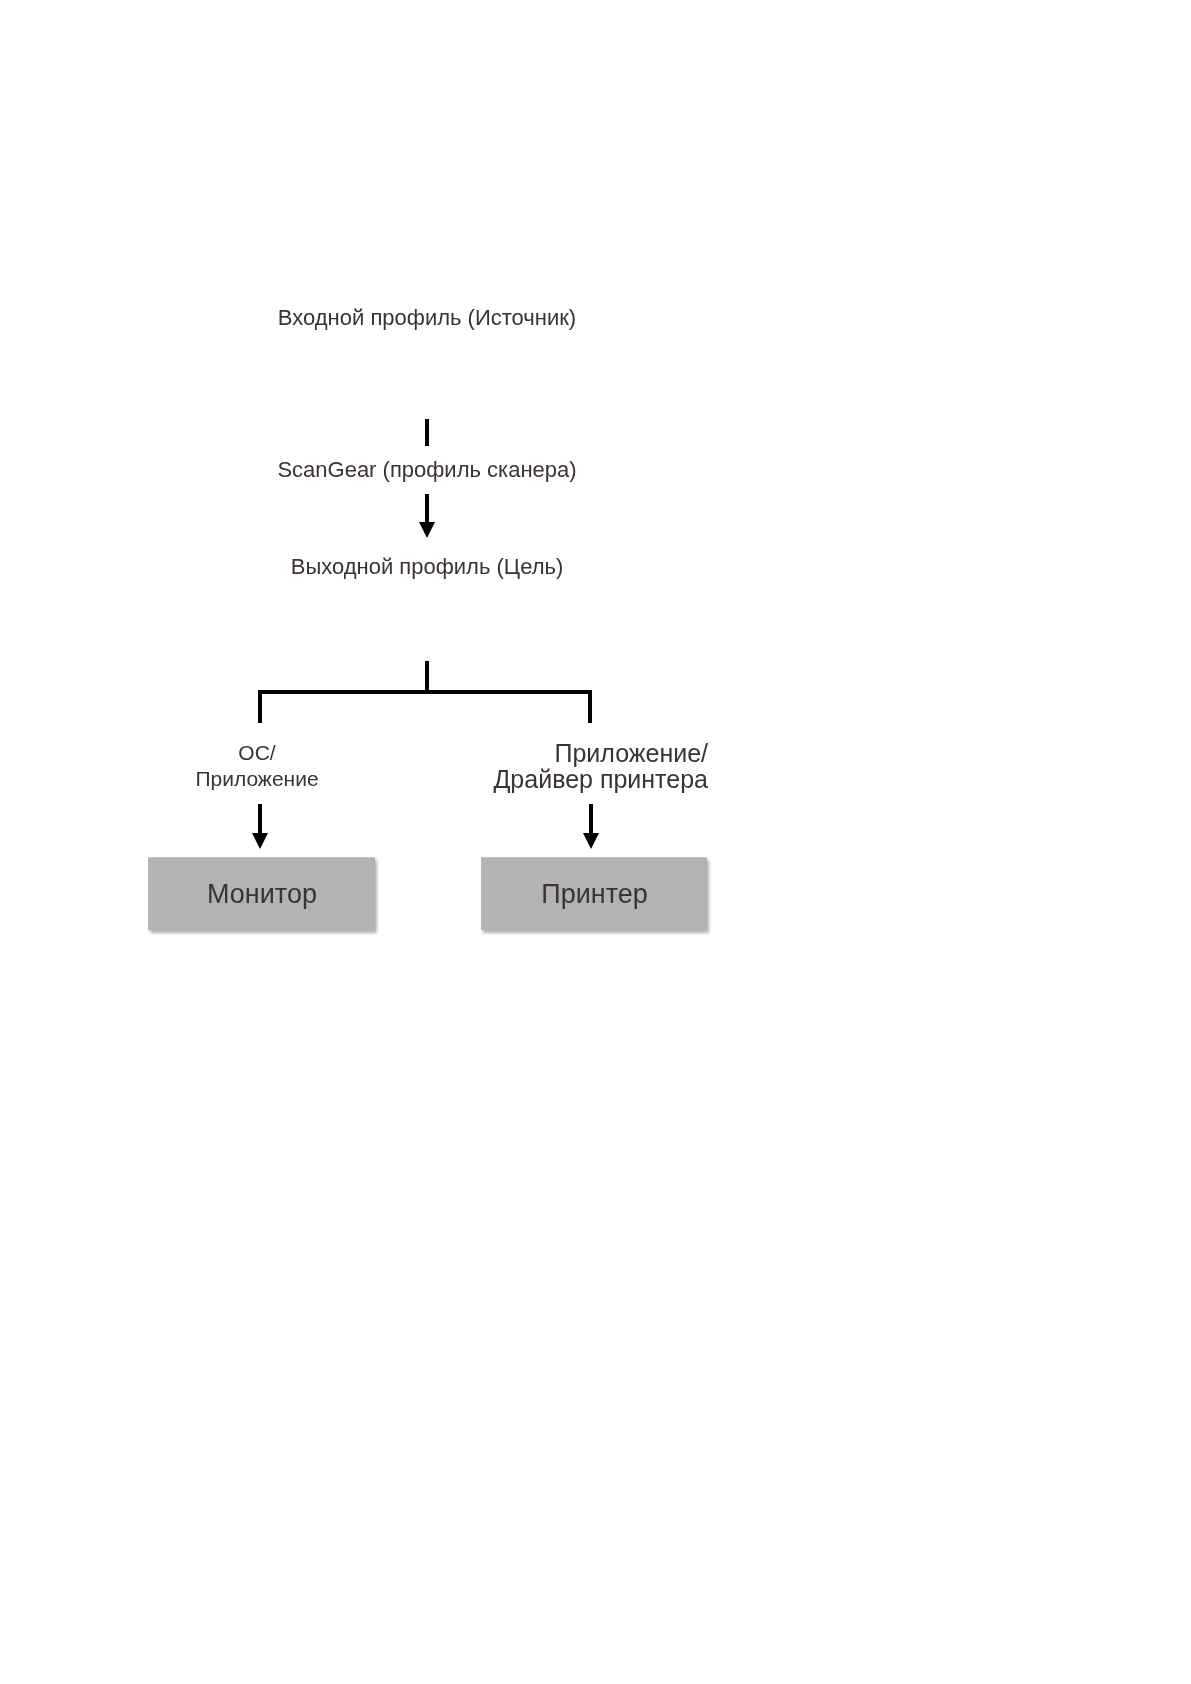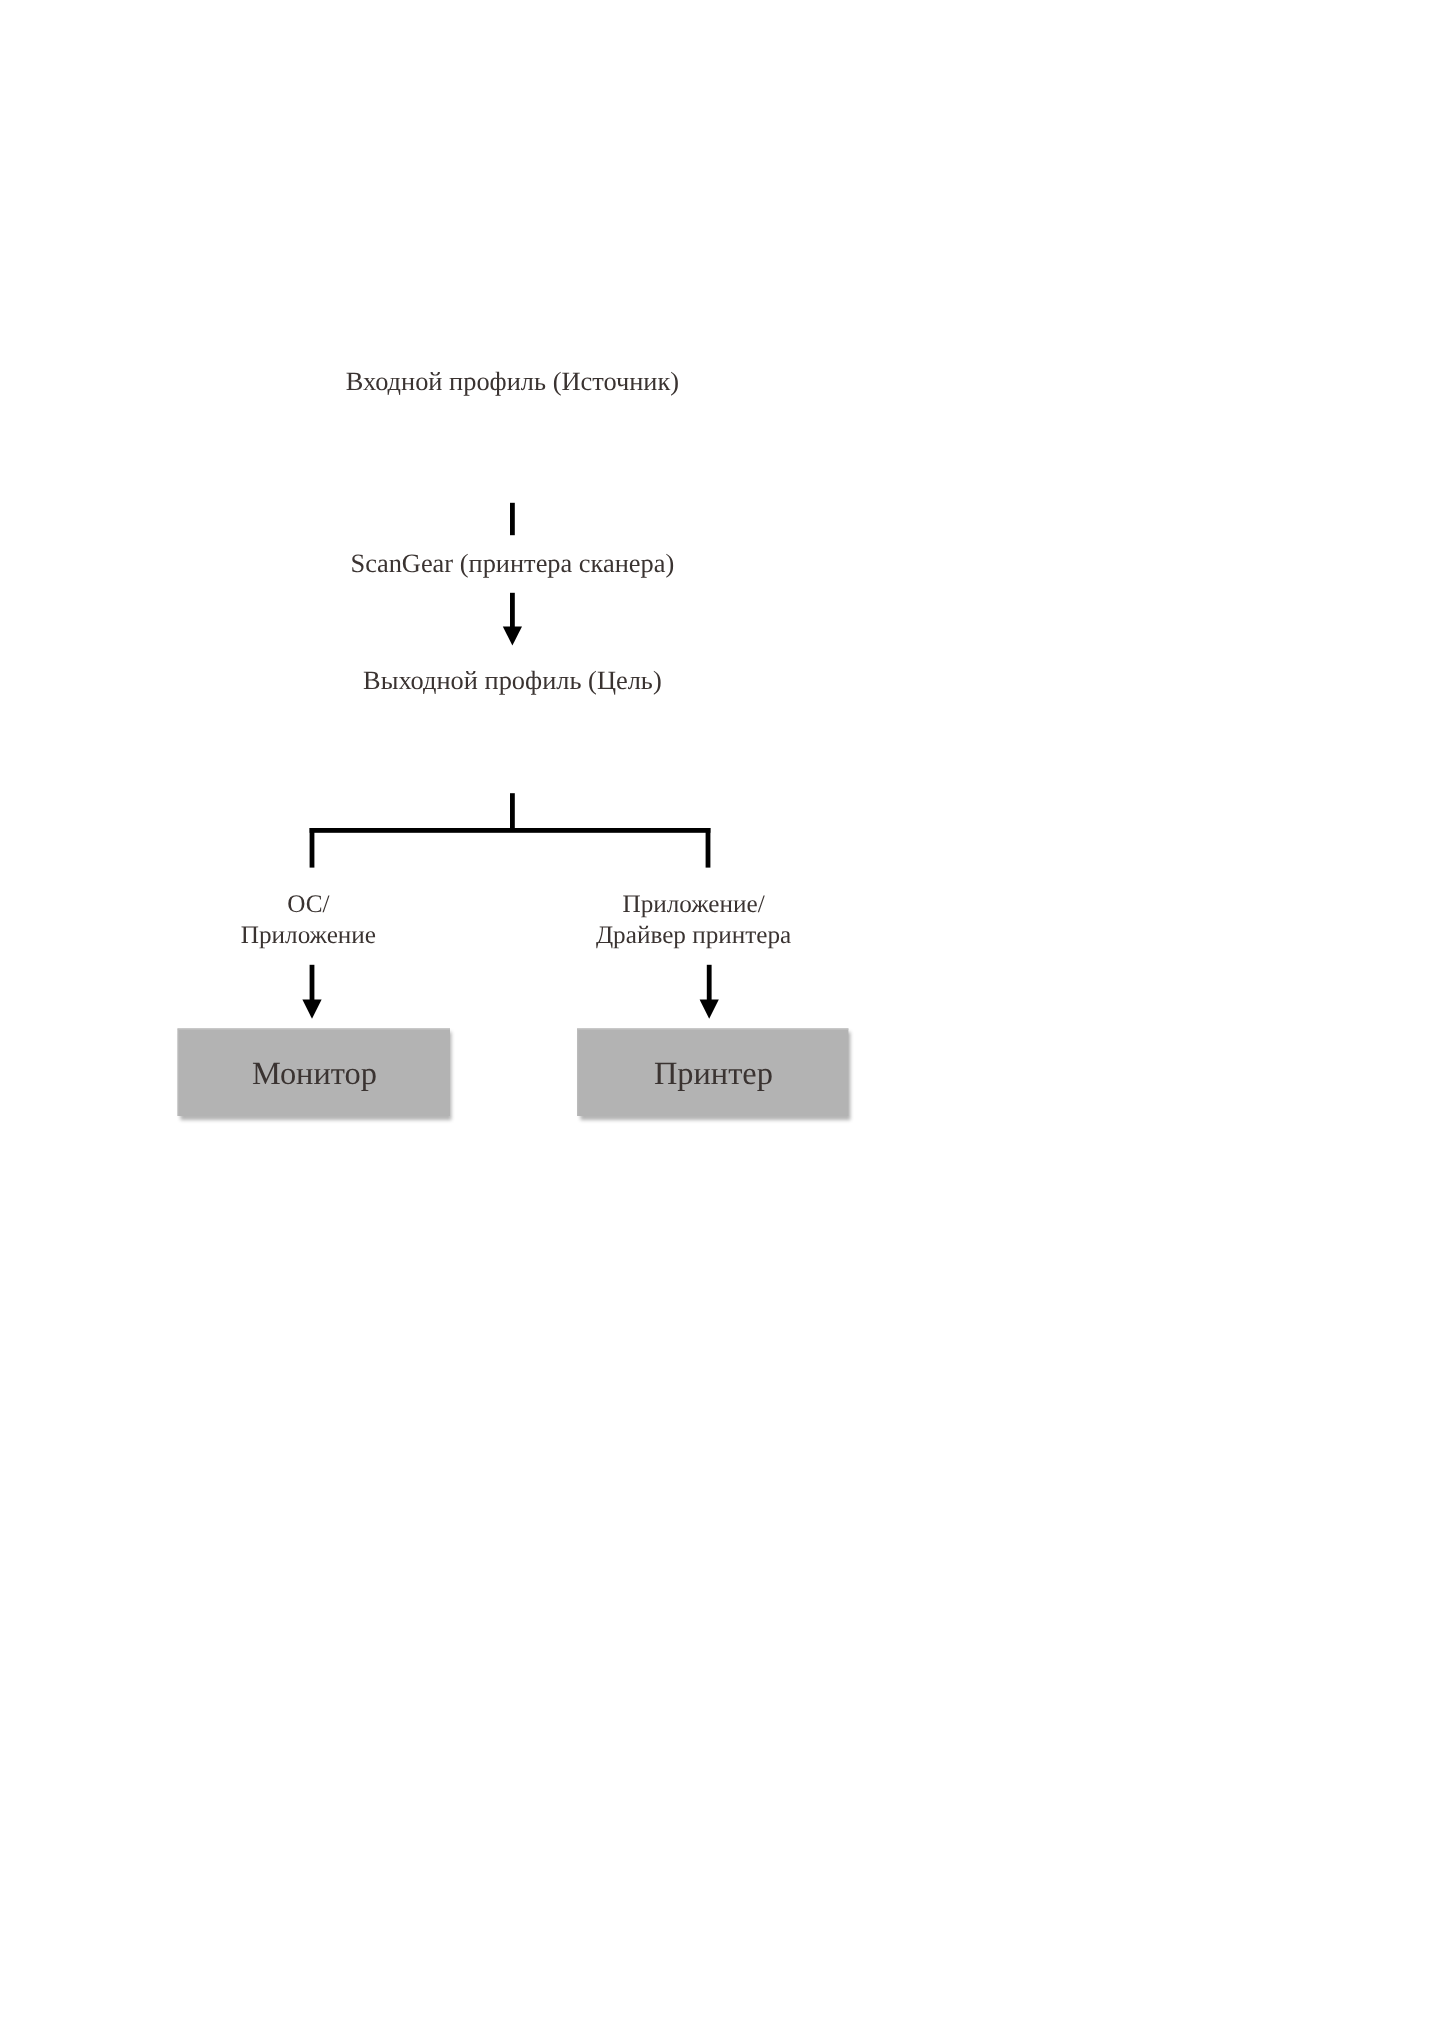--- a/index.html
+++ b/index.html
@@ -7,21 +7,20 @@
     padding: 0;
     background: #ffffff;
     font-family: "Liberation Sans", sans-serif;
   }
   .page {
     position: relative;
     width: 1191px;
     height: 1684px;
     background: #ffffff;
     overflow: hidden;
-    font-family: Liberation Serif, serif;
   }
   .diagram-label {
     position: absolute;
     text-align: center;
     color: #3a3331;
     font-size: 22px;
     line-height: 26px;
     white-space: pre-line;
   }
   .node-box {
@@ -58,38 +57,38 @@
 </head>
 <body>
 
 <div class="page">
 
   <div class="diagram-label" style="left:227px; top:305px; width:400px;">Входной профиль (Источник)</div>
 
 
   <div class="vline" style="left:425px; top:419px; height:27px;"></div>
 
-  <div class="diagram-label" style="left:227px; top:457px; width:400px;">ScanGear (принтера сканера)</div>
+  <div class="diagram-label" style="left:227px; top:457px; width:400px;">ScanGear (профиль сканера)</div>
 
   <div class="vline" style="left:425px; top:494px; height:30px;"></div>
   <div class="arrowhead" style="left:419px; top:522px;"></div>
 
   <div class="diagram-label" style="left:227px; top:554px; width:400px;">Выходной профиль (Цель)</div>
 
 
   <div class="vline" style="left:425px; top:661px; height:29px;"></div>
 
   <div class="hline" style="left:258px; top:690px; width:334px;"></div>
 
   <div class="vline" style="left:258px; top:690px; height:33px;"></div>
   <div class="vline" style="left:588px; top:690px; height:33px;"></div>
 
   <div class="diagram-label" style="left:157px; top:740px; width:200px; font-size:21px;"><span>ОС/</span><br><span>Приложение</span></div>
 
-  <div class="diagram-label" style="left:448px; top:740px; width:260px; font-size:21px;"><span>Приложение/</span><br><span>Драйвер принтера</span></div>
+  <div class="diagram-label" style="left:448px; top:740px; width:260px; font-size:25px;text-align:right;"><span>Приложение/</span><br><span>Драйвер принтера</span></div>
 
   <div class="vline" style="left:258px; top:804px; height:30px;"></div>
   <div class="arrowhead" style="left:252px; top:833px;"></div>
 
   <div class="vline" style="left:589px; top:804px; height:30px;"></div>
   <div class="arrowhead" style="left:583px; top:833px;"></div>
 
   <div class="node-box" style="left:148px; top:857px; width:226px; height:72px;">
     <span>Монитор</span>
   </div>

